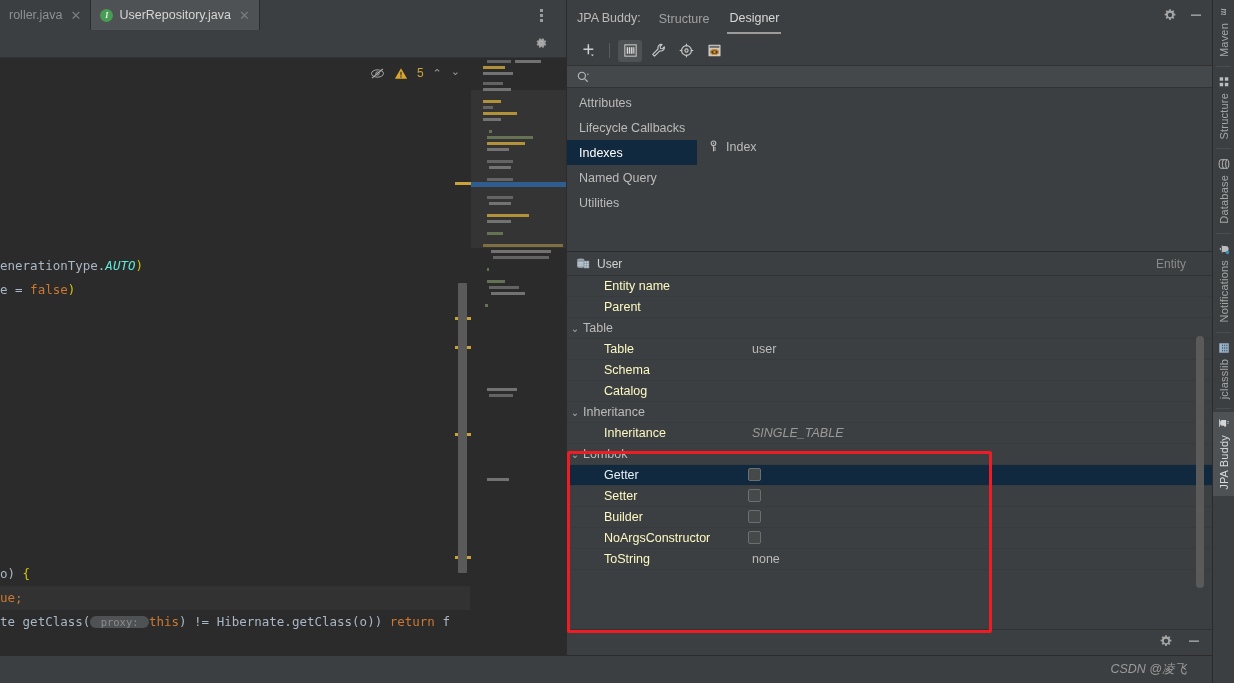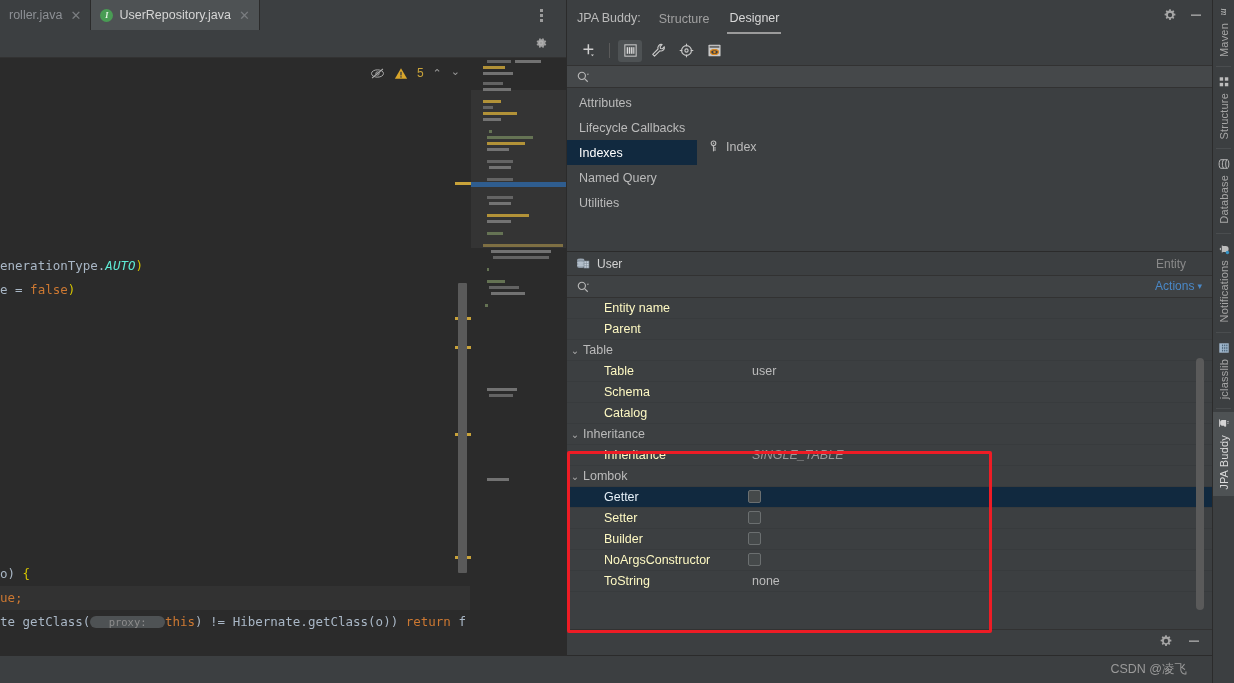--- a/index.html
+++ b/index.html
@@ -73,21 +73,21 @@
     font-family: "DejaVu Sans Mono", monospace;
     font-size: 12.5px; line-height: 24px;
     white-space: pre; color: #a9b7c6;
   }
   .k-kw { color: #cc7832; }
   .k-cls { color: #5eead4; font-style: italic; }
   .k-brace { color: #d5c400; }
   .k-plain { color: #a9b7c6; }
   .k-hint {
     background: #4e5254; color: #8c8c8c; font-size: 10.5px;
-    border-radius: 7px; padding: 0 12px; font-style: normal;
+    border-radius: 7px; padding: 0 4px; font-style: normal;
   }
   .code-hl-line {
     position: absolute; left: 0; width: 470px; height: 24px;
     background: #323232;
   }
 
   
   #gutter-marks {
     position: absolute; left: 455px; top: 0; width: 16px; height: 597px;
   }
@@ -237,21 +237,21 @@
     font-size: 11px; color: #a6a6a6; letter-spacing: .2px;
     transform: rotate(180deg);
   }
   .rail-item.active { background: #4e5254; }
   .rail-item.active .rail-label { color: #dcdcdc; }
   .rail-sep { height: 1px; background: #4a4d4f; margin: 3px 3px; }
 
   
   #status-bar {
     position: absolute; left: 0; bottom: 0; width: 1212px; height: 28px;
-    background: #3c3f41; border-top: 1px solid #2b2b2b;
+    background: #3c3f41; border-top: 1px solid #2b2b2b; font-style: italic;
   }
   #watermark {
     position: absolute; right: 25px; bottom: 5px;
     color: #9a9a9a; font-size: 12.5px;
   }
   .ic { display: block; }
 </style>
 </head>
 <body>
 
@@ -482,33 +482,20 @@
           <rect x="9.2" y="4.6" width="5.6" height="8" fill="#c7d2dd" stroke="#7e8a96" stroke-width=".7"></rect>
           <line x1="9.2" y1="7.3" x2="14.8" y2="7.3" stroke="#7e8a96" stroke-width=".7"></line>
           <line x1="9.2" y1="10" x2="14.8" y2="10" stroke="#7e8a96" stroke-width=".7"></line>
           <line x1="11.9" y1="4.6" x2="11.9" y2="12.6" stroke="#7e8a96" stroke-width=".7"></line>
         </svg>
       </span>
       <span style="color:#d2d2d2;">User</span>
       <span id="entity-kind">Entity</span>
     </div>
 
-    <div class="search-strip dark">
-      <span>
-        <svg width="14" height="14" viewBox="0 0 16 16" class="ic">
-          <circle cx="6.7" cy="6.7" r="4.1" fill="none" stroke="#b8b8b8" stroke-width="1.3"></circle>
-          <line x1="9.8" y1="9.8" x2="13.4" y2="13.4" stroke="#b8b8b8" stroke-width="1.3"></line>
-          <path d="M12.4 4.2l2.4 0-1.2 1.8z" fill="#b8b8b8"></path>
-        </svg>
-      </span>
-      <span id="actions-link">
-        <span>Actions</span>
-        <span style="font-size:9px;">▾</span>
-      </span>
-    </div>
 
     <div id="prop-table">
       <div id="prop-rows">
           <div class="prow child">
             <span class="caret"></span>
             <span class="pname">Entity name</span>
           </div>
           <div class="prow child">
             <span class="caret"></span>
             <span class="pname">Parent</span>

